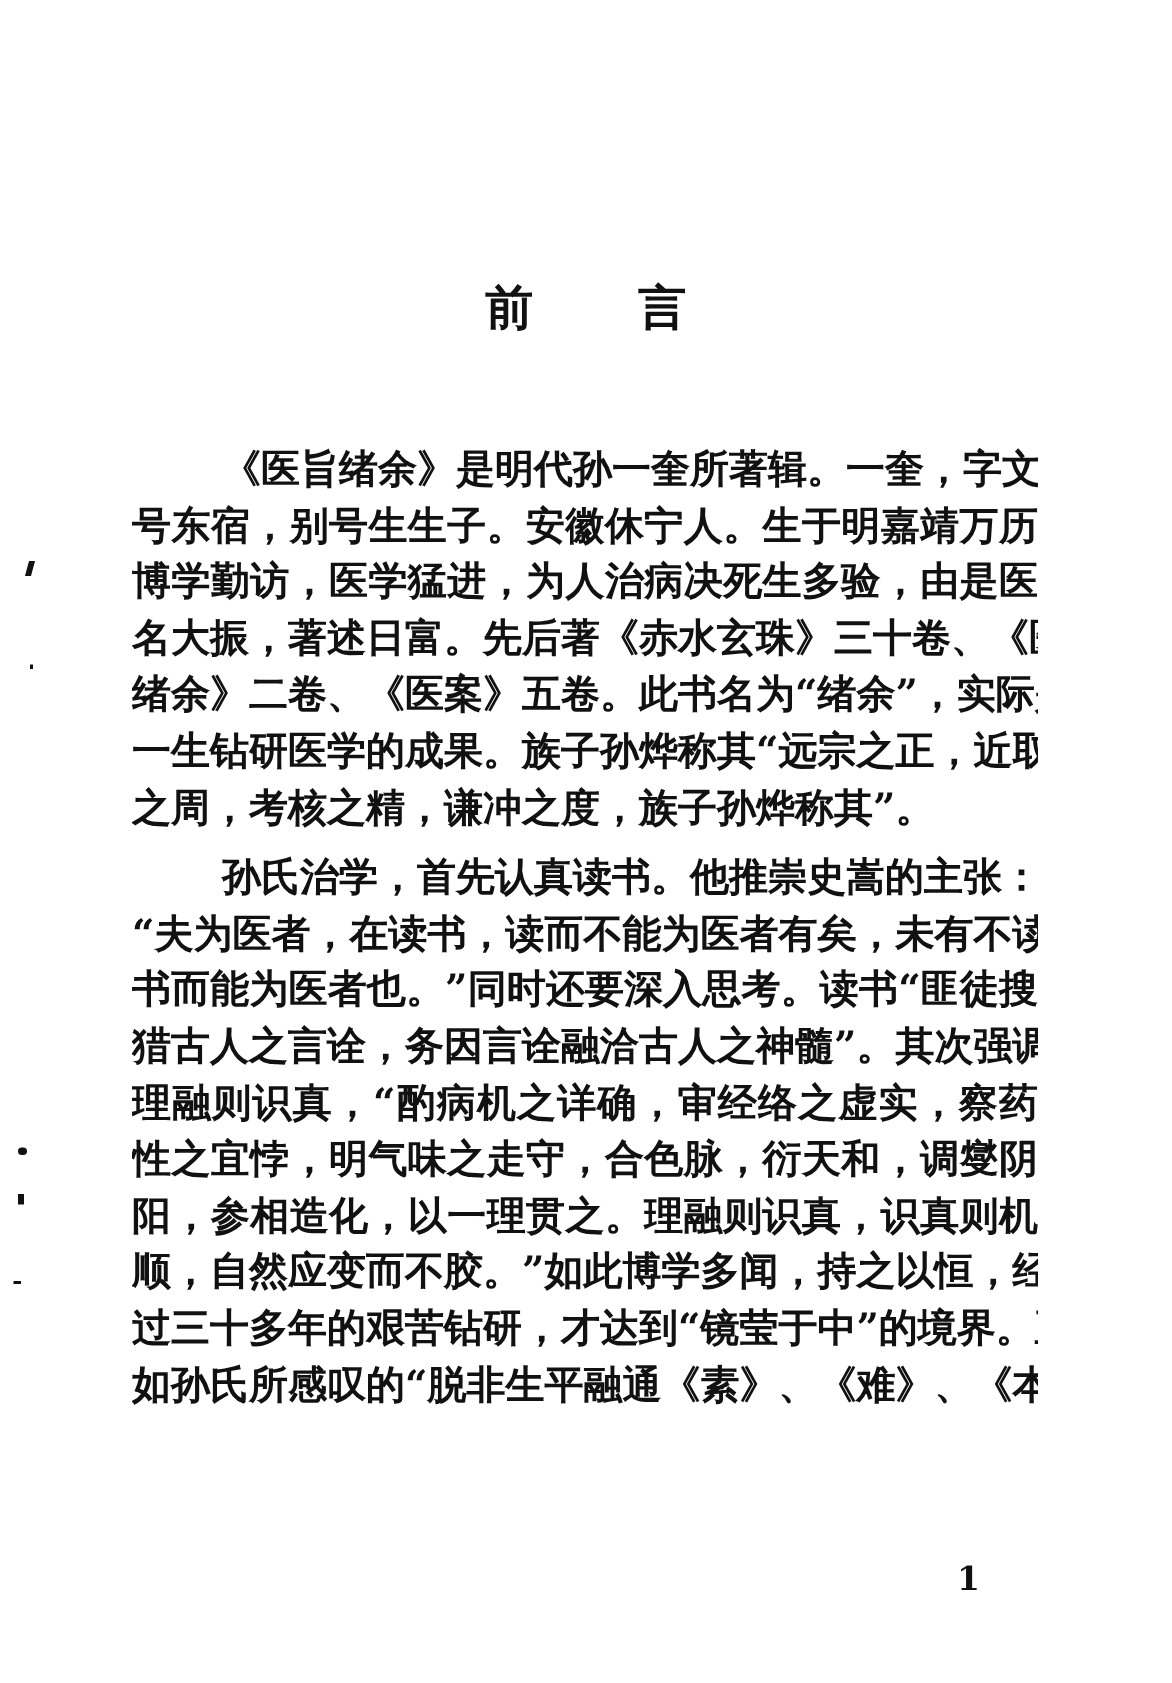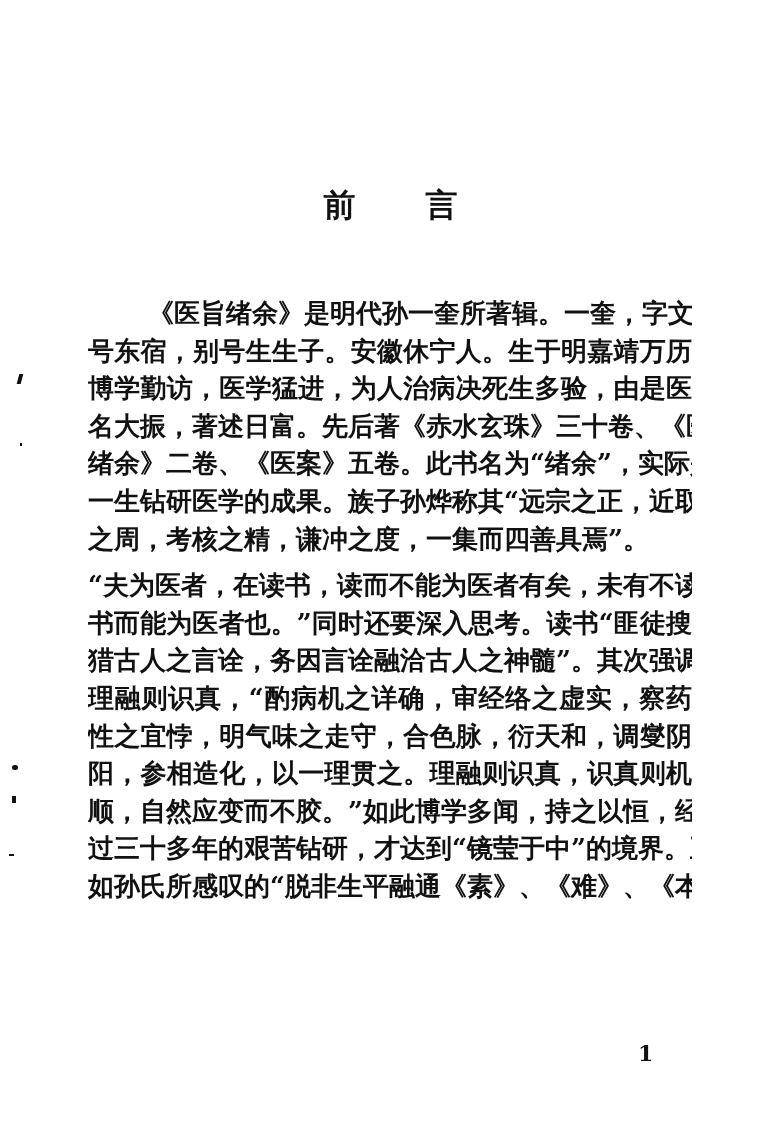--- a/index.html
+++ b/index.html
@@ -75,24 +75,25 @@
   </div>
 
   <div class="body-text">
     <div>
       <div class="line indent">《医旨绪余》是明代孙一奎所著辑。一奎，字文垣，</div>
       <div class="line">号东宿，别号生生子。安徽休宁人。生于明嘉靖万历</div>
       <div class="line">博学勤访，医学猛进，为人治病决死生多验，由是医</div>
       <div class="line">名大振，著述日富。先后著《赤水玄珠》三十卷、《医旨</div>
       <div class="line">绪余》二卷、《医案》五卷。此书名为“绪余”，实际是他</div>
       <div class="line">一生钻研医学的成果。族子孙烨称其“远宗之正，近取</div>
-      <div class="line last">之周，考核之精，谦冲之度，一集而四善具焉”。</div>
+      <div class="line last">之周，考核之精，谦冲之度，族子孙烨称其”。</div>
     </div>
     <div class="para-gap"></div>
     <div>
+      <div class="line indent">孙氏治学，首先认真读书。他推崇史嵩的主张：</div>
       <div class="line">“夫为医者，在读书，读而不能为医者有矣，未有不读</div>
       <div class="line">书而能为医者也。”同时还要深入思考。读书“匪徒搜</div>
       <div class="line">猎古人之言诠，务因言诠融洽古人之神髓”。其次强调</div>
       <div class="line">理融则识真，“酌病机之详确，审经络之虚实，察药</div>
       <div class="line">性之宜悖，明气味之走守，合色脉，衍天和，调燮阴</div>
       <div class="line">阳，参相造化，以一理贯之。理融则识真，识真则机</div>
       <div class="line">顺，自然应变而不胶。”如此博学多闻，持之以恒，经</div>
       <div class="line">过三十多年的艰苦钻研，才达到“镜莹于中”的境界。正</div>
       <div class="line">如孙氏所感叹的“脱非生平融通《素》、《难》、《本草》、仲</div>
     </div>

